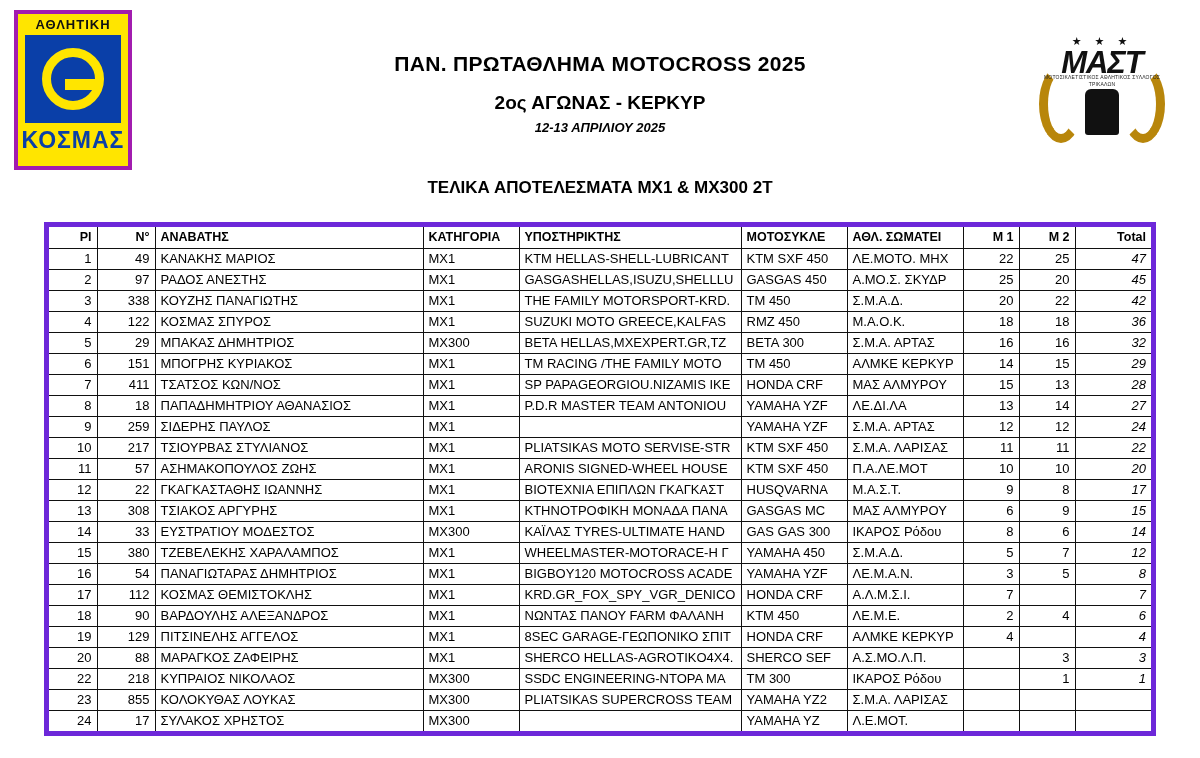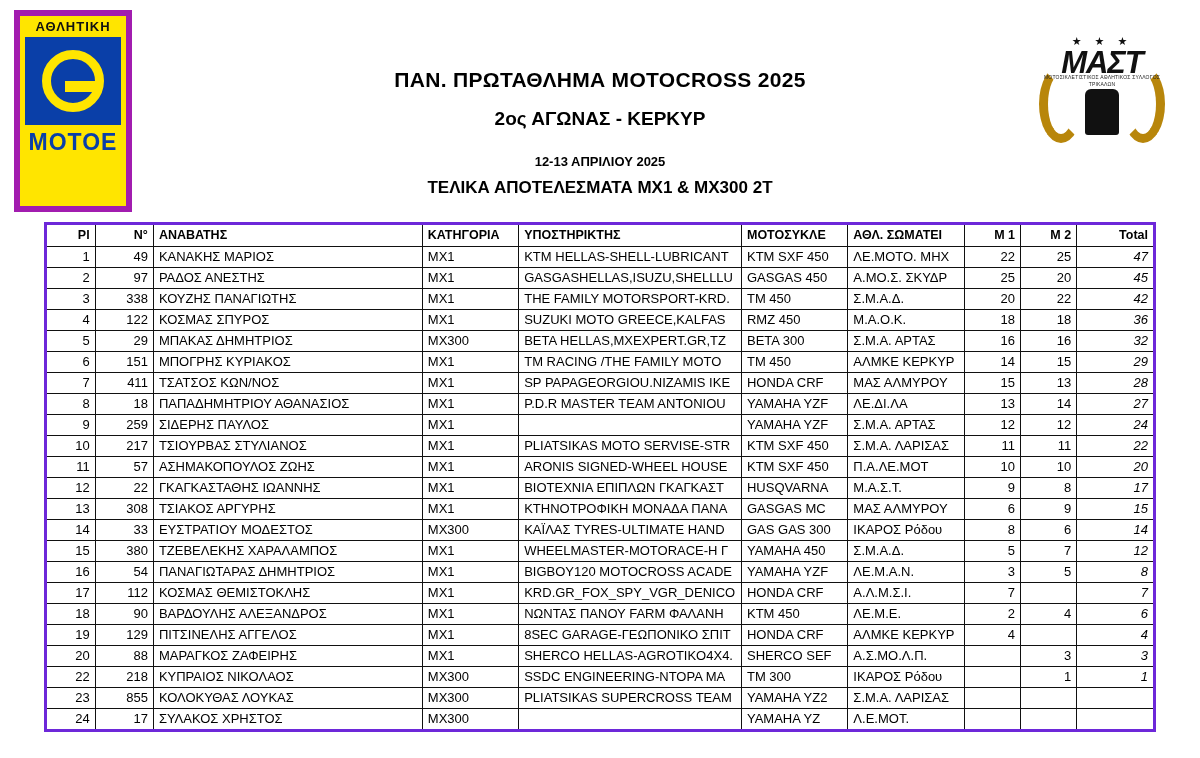--- a/index.html
+++ b/index.html
@@ -11,23 +11,23 @@
     color: #000;
     overflow: hidden;
   }
   .page { position: relative; width: 1200px; height: 758px; }
 
   
   .header { position: relative; height: 178px; }
 
   .logo-left {
     position: absolute; left: 14px; top: 10px;
-    width: 118px; height: 202px;
+    width: 118px; height: 160px;
     background: #ffe500;
-    border: 6px solid #a21caf;
+    border: 4px solid #a21caf;
     display: flex; flex-direction: column; align-items: center;
   }
   .logo-left .top-text {
     font-size: 13px; font-weight: bold; letter-spacing: 1px;
     margin-top: 3px; color: #111;
   }
   .logo-left .blue-box {
     width: 96px; height: 88px; background: #0a3fa8;
     display: flex; align-items: center; justify-content: center;
     margin-top: 3px; position: relative;
@@ -39,24 +39,24 @@
   .logo-left .g-mark::after {
     content: ""; position: absolute;
     right: -3px; top: 22px; width: 33px; height: 11px;
     background: #ffe500;
   }
   .logo-left .bottom-text {
     font-size: 23px; font-weight: bold; color: #0a3fa8;
     letter-spacing: 1px; margin-top: 4px;
   }
 
-  .titles { text-align: center; padding-top: 68px; }
+  .titles { text-align: center; padding-top: 52px; }
   .title-1 { font-size: 21px; font-weight: bold; letter-spacing: .3px; }
   .title-2 { font-size: 19px; font-weight: bold; margin-top: 16px; }
-  .title-3 { font-size: 13px; font-weight: bold; margin-top: 24px; }
+  .title-3 { font-size: 13px; font-weight: bold; margin-top: 6px; font-style: italic; }
 
   .logo-right {
     position: absolute; right: 28px; top: 18px;
     width: 140px; height: 132px;
     display: flex; align-items: center; justify-content: center;
   }
   .badge { position: relative; width: 138px; height: 130px; }
   .badge .stars {
     position: absolute; top: 16px; left: 0; right: 0;
     text-align: center; font-size: 11px; color: #111; letter-spacing: 5px;
@@ -92,21 +92,21 @@
   .watermark {
     position: absolute; left: 0; right: 0; bottom: 20px;
     text-align: center; font-size: 96px; font-weight: bold;
     color: rgba(0,0,0,0.07); letter-spacing: 4px; pointer-events: none;
     z-index: 0; white-space: nowrap;
   }
 
   
   .table-wrap {
     position: absolute; left: 44px; top: 222px; width: 1112px;
-    border: 3px solid #6d28d9; background: transparent;
+    border: 5px solid #6d28d9; background: transparent;
     z-index: 1;
   }
   table { border-collapse: collapse; width: 100%; font-size: 13px; }
   th, td {
     border: 1px solid #111;
     padding: 1px 5px;
     height: 21px;
     white-space: nowrap;
     overflow: hidden;
     background: transparent;
@@ -138,21 +138,21 @@
 <div class="page">
 
 
   <div class="header">
 
     <div class="logo-left">
       <div class="top-text">ΑΘΛΗΤΙΚΗ</div>
       <div class="blue-box">
         <div class="g-mark"></div>
       </div>
-      <div class="bottom-text">ΜΟΤΟΕ</div>
+      <div class="bottom-text">ΚΟΣΜΑΣ</div>
     </div>
 
     <div class="titles">
       <div class="title-1">ΠΑΝ. ΠΡΩΤΑΘΛΗΜΑ MOTOCROSS 2025</div>
       <div class="title-2">2ος ΑΓΩΝΑΣ - ΚΕΡΚΥΡ</div>
       <div class="title-3">12-13 ΑΠΡΙΛΙΟΥ 2025</div>
     </div>
 
     <div class="logo-right">
       <div class="badge">

